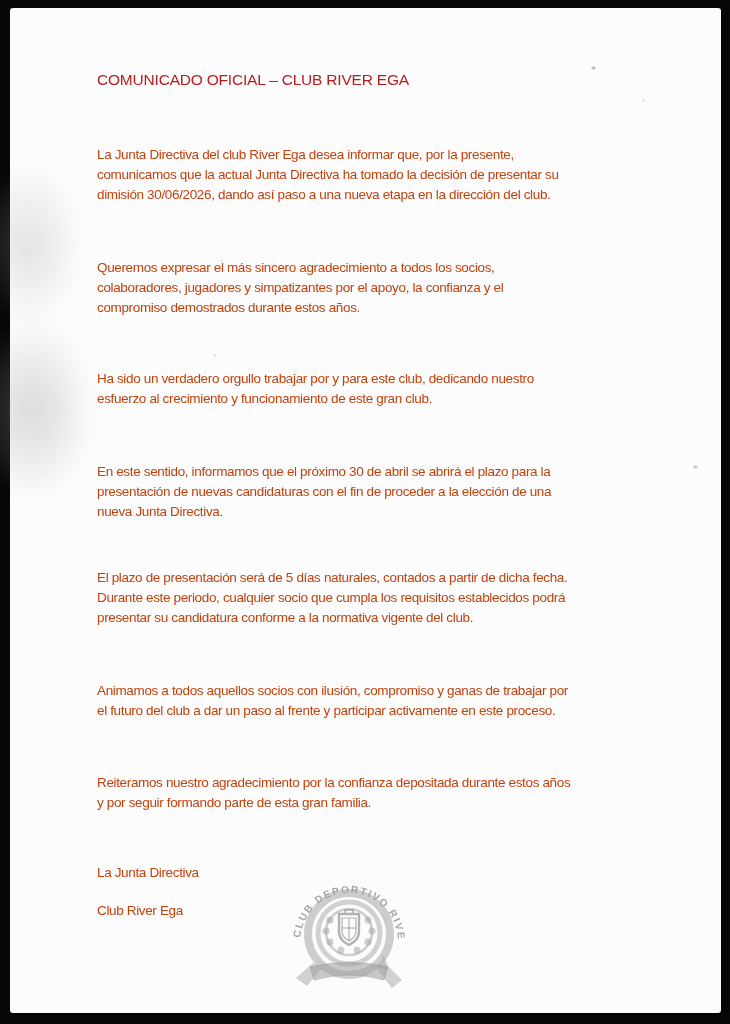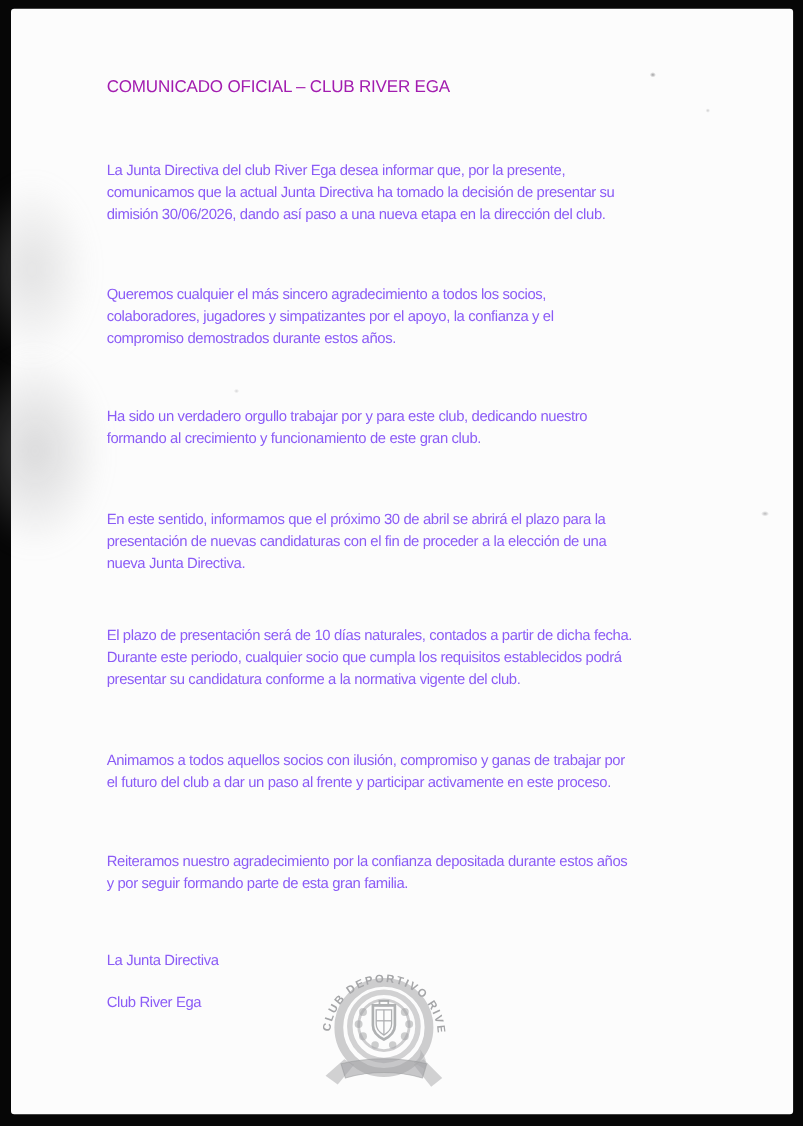--- a/index.html
+++ b/index.html
@@ -13,28 +13,28 @@
   .scan{position:absolute;inset:0;overflow:hidden;}
   .page{
     position:absolute;left:10px;top:8px;right:9px;bottom:11px;
     background:#fcfcfc;
     border-radius:3px;
   }
   
   .content{position:absolute;left:-10px;top:-8px;width:730px;height:1024px;}
   .txt{
     position:absolute;left:97px;
-    color:#8b5cf6;
+    color:#c2410c;
     font-size:13.5px;line-height:20px;letter-spacing:-0.35px;
     white-space:pre-line;width:600px;
     filter:blur(0.22px);
   }
   .title{
     font-size:15.5px;line-height:22px;letter-spacing:-0.2px;
-    color:#a21caf;width:620px;
+    color:#b91c1c;width:620px;
   }
   
   .smudge{position:absolute;pointer-events:none;filter:blur(9px);}
   .smudge.a{left:-46px;top:130px;width:150px;height:230px;
     background:radial-gradient(closest-side, rgba(168,168,170,0.30), rgba(168,168,170,0) 72%);}
   .smudge.b{left:-58px;top:280px;width:180px;height:260px;
     background:radial-gradient(closest-side, rgba(160,160,163,0.38), rgba(160,160,163,0) 70%);}
   .speck{position:absolute;border-radius:50%;pointer-events:none;}
   .speck.s1{left:590px;top:65px;width:7px;height:6px;
     background:radial-gradient(closest-side, rgba(130,130,132,0.75), rgba(130,130,132,0) 80%);}
@@ -62,29 +62,29 @@
       <div class="speck s1"></div>
       <div class="speck s2"></div>
       <div class="speck s3"></div>
       <div class="speck s4"></div>
 
       <div class="txt title" style="top:69px">COMUNICADO OFICIAL – CLUB RIVER EGA</div>
 
       <div class="txt" style="top:145px">La Junta Directiva del club River Ega desea informar que, por la presente,
 comunicamos que la actual Junta Directiva ha tomado la decisión de presentar su
 dimisión 30/06/2026, dando así paso a una nueva etapa en la dirección del club.</div>
-      <div class="txt" style="top:258px">Queremos cualquier el más sincero agradecimiento a todos los socios,
+      <div class="txt" style="top:258px">Queremos expresar el más sincero agradecimiento a todos los socios,
 colaboradores, jugadores y simpatizantes por el apoyo, la confianza y el
 compromiso demostrados durante estos años.</div>
       <div class="txt" style="top:369px">Ha sido un verdadero orgullo trabajar por y para este club, dedicando nuestro
-formando al crecimiento y funcionamiento de este gran club.</div>
+esfuerzo al crecimiento y funcionamiento de este gran club.</div>
       <div class="txt" style="top:462px">En este sentido, informamos que el próximo 30 de abril se abrirá el plazo para la
 presentación de nuevas candidaturas con el fin de proceder a la elección de una
 nueva Junta Directiva.</div>
-      <div class="txt" style="top:568px">El plazo de presentación será de 10 días naturales, contados a partir de dicha fecha.
+      <div class="txt" style="top:568px">El plazo de presentación será de 5 días naturales, contados a partir de dicha fecha.
 Durante este periodo, cualquier socio que cumpla los requisitos establecidos podrá
 presentar su candidatura conforme a la normativa vigente del club.</div>
       <div class="txt" style="top:681px">Animamos a todos aquellos socios con ilusión, compromiso y ganas de trabajar por
 el futuro del club a dar un paso al frente y participar activamente en este proceso.</div>
       <div class="txt" style="top:773px">Reiteramos nuestro agradecimiento por la confianza depositada durante estos años
 y por seguir formando parte de esta gran familia.</div>
 
       <div class="txt" style="top:901px">Club River Ega</div>
       <div class="txt" style="top:863px">La Junta Directiva</div>
 

